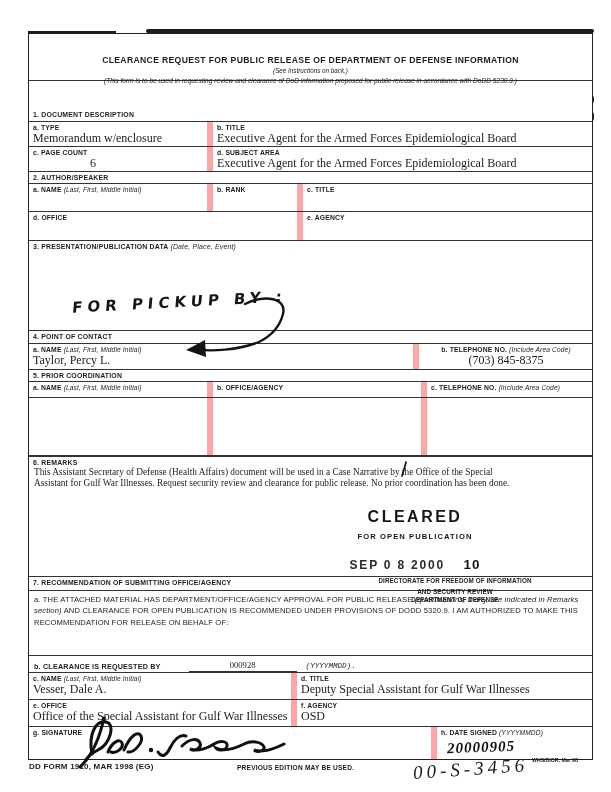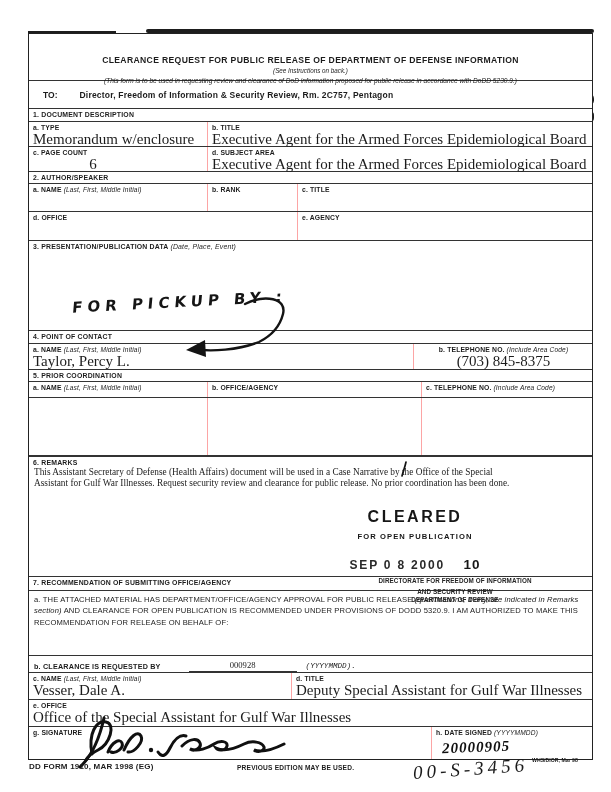--- a/index.html
+++ b/index.html
@@ -6,24 +6,24 @@
   .page {
     position:relative; width:611px; height:792px; background:#ffffff;
     font-family:"Liberation Sans", sans-serif; color:#1c1c1c; overflow:hidden;
   }
   .form {
     position:absolute; left:28px; top:33px; width:565px; height:727px;
     border:1.6px solid #222; box-sizing:border-box; background:#fff;
   }
   .row { position:absolute; left:0; width:100%; box-sizing:border-box; border-bottom:1px solid #333; }
   .cell { position:absolute; top:0; bottom:0; box-sizing:border-box; padding:2px 3px 0 4px; }
-  .cell.bl { border-left:1px solid #fca5a5; }
+  .cell.bl { border-left:6px solid #fca5a5; }
   .lbl { font-size:6.8px; font-weight:bold; letter-spacing:0.15px; white-space:nowrap; }
   .lbl .q { font-weight:normal; font-style:italic; font-size:6.6px; margin-left:2px; }
-  .val { font-family:"Liberation Serif", serif; font-size:15px; white-space:nowrap; }
+  .val { font-family:"Liberation Serif", serif; font-size:12px; white-space:nowrap; }
   .sechead { font-size:6.9px; font-weight:bold; letter-spacing:0.2px; padding:2px 0 0 4px; }
   .sechead .q { font-weight:normal; font-style:italic; }
   .title-block { position:absolute; top:0; left:0; width:100%; height:47px; border-bottom:1px solid #333; text-align:center; box-sizing:border-box; }
   .f-title { font-size:8.6px; font-weight:bold; letter-spacing:0.35px; margin-top:21px; }
   .f-sub   { font-size:6.3px; font-style:italic; margin-top:2px; }
   .f-note  { font-size:6.6px; font-style:italic; margin-top:3px; }
   .to-row { position:absolute; top:47px; height:28px; display:flex; align-items:center; }
   .to-l { font-size:8.5px; font-weight:bold; margin-left:14px; }
   .to-v { font-size:8.5px; font-weight:bold; margin-left:22px; letter-spacing:0.2px; }
   .para { font-size:7.6px; line-height:1.5; letter-spacing:0.15px; padding:3px 6px 0 5px; color:#1a1a1a; }
@@ -78,24 +78,20 @@
   <div class="art" style="left:589px; top:112px; width:5px; height:9px; border-radius:40%;"></div>
 
   <div class="form">
 
     <div class="title-block">
       <div class="f-title">CLEARANCE REQUEST FOR PUBLIC RELEASE OF DEPARTMENT OF DEFENSE INFORMATION</div>
       <div class="f-sub">(See Instructions on back.)</div>
       <div class="f-note">(This form is to be used in requesting review and clearance of DoD information proposed for public release in accordance with DoDD 5230.9.)</div>
     </div>
 
-    <div class="row to-row" style="top:47px; height:28px;">
-      <span class="to-l">TO:</span>
-      <span class="to-v">Director, Freedom of Information &amp; Security Review, Rm. 2C757, Pentagon</span>
-    </div>
 
     <div class="row sechead" style="top:75px; height:13px;">1. DOCUMENT DESCRIPTION</div>
     <div class="row" style="top:88px; height:25px;">
       <div class="cell" style="left:0; width:178px;">
         <div class="lbl">a. TYPE</div>
         <div class="val">Memorandum w/enclosure</div>
       </div>
       <div class="cell bl" style="left:178px; right:0;">
         <div class="lbl">b. TITLE</div>
         <div class="val">Executive Agent for the Armed Forces Epidemiological Board</div>
@@ -189,20 +185,24 @@
       </div>
       <div class="cell" style="left:0; width:262px;">
         <div class="lbl"><span>c. NAME</span><span class="q">(Last, First, Middle Initial)</span></div>
         <div class="val">Vesser, Dale A.</div>
       </div>
     </div>
     <div class="row" style="top:666px; height:27px;">
       <div class="cell" style="left:0; width:262px;">
         <div class="lbl">e. OFFICE</div>
         <div class="val">Office of the Special Assistant for Gulf War Illnesses</div>
+      </div>
+      <div class="cell bl" style="left:262px; right:0;">
+        <div class="lbl">f. AGENCY</div>
+        <div class="val">OSD</div>
       </div>
     </div>
     <div style="position:absolute; top:693px; left:0; width:100%; height:32px; box-sizing:border-box;">
       <div class="cell" style="left:0; width:402px;">
         <div class="lbl">g. SIGNATURE</div>
       </div>
       <div class="cell bl" style="left:402px; right:0;">
         <div class="lbl"><span>h. DATE SIGNED</span><span class="q">(YYYYMMDD)</span></div>
         <div class="hand-date">20000905</div>
       </div>

